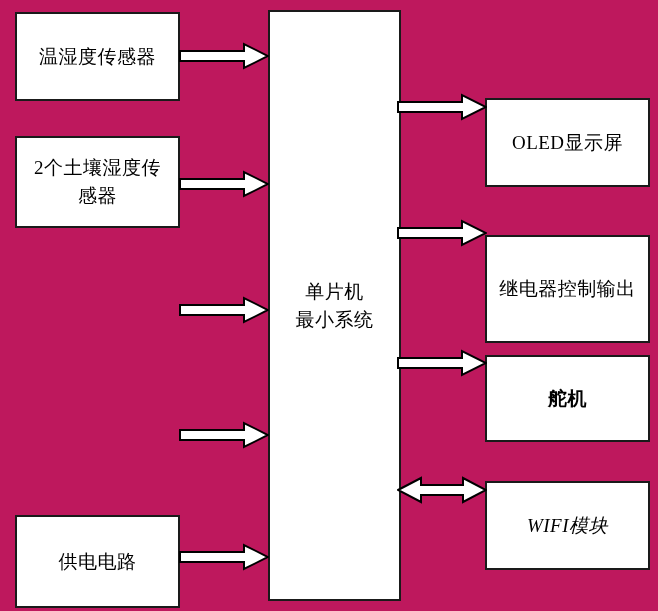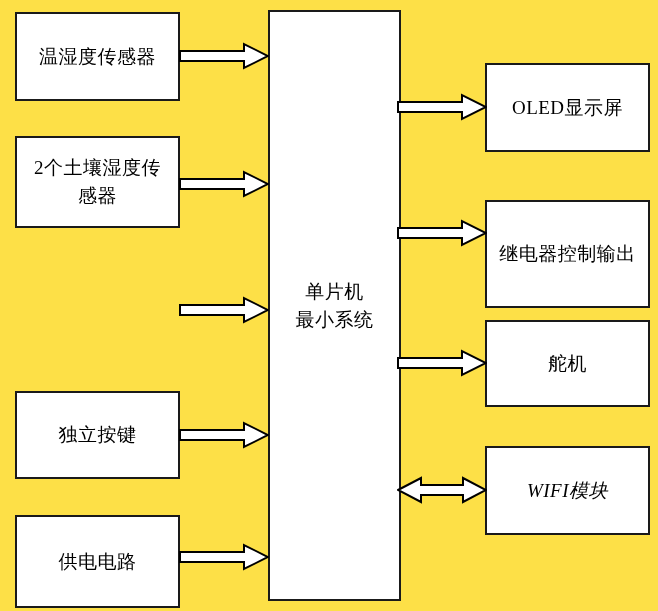--- a/index.html
+++ b/index.html
@@ -5,21 +5,21 @@
   html, body {
     margin: 0;
     padding: 0;
     background: #ffffff;
     font-family: "Liberation Serif", "DejaVu Serif", serif;
   }
   .canvas {
     position: relative;
     width: 658px;
     height: 611px;
-    background: #fde047;
+    background: #be185d;
     overflow: hidden;
   }
   .node {
     position: absolute;
     box-sizing: border-box;
     border: 2px solid #1a1a1a;
     background: #ffffff;
     display: flex;
     align-items: center;
     justify-content: center;
@@ -35,24 +35,24 @@
   
   .n-left { left: 15px; width: 165px; }
   .n1 { top: 12px;  height: 89px; }
   .n2 { top: 136px; height: 92px; }
   .n3 { top: 266px; height: 88px; }
   .n4 { top: 391px; height: 88px; }
   .n5 { top: 515px; height: 93px; text-align: center; }
   
   .n-center { left: 268px; top: 10px; width: 133px; height: 591px; }
   
-  .n-right { left: 485px; width: 165px; }
+  .n-right { left: 485px; width: 165px; margin-top: 35px; }
   .r1 { top: 63px;  height: 89px; }
   .r2 { top: 200px; height: 108px; }
-  .r3 { top: 320px; height: 87px; }
+  .r3 { top: 320px; height: 87px; font-weight: bold; }
   .r4 { top: 446px; height: 89px; font-style: italic; }
   .arrow {
     position: absolute;
     width: 90px;
     height: 30px;
   }
   .arrow polygon {
     fill: #ffffff;
     stroke: #000000;
     stroke-width: 2;
@@ -76,23 +76,20 @@
 <body>
 
 <div class="canvas">
 
   <div class="node n-left n1">
     <span class="label">温湿度传感器</span>
   </div>
   <div class="node n-left n2">
     <span class="label">2个土壤湿度传
 感器</span>
-  </div>
-  <div class="node n-left n4">
-    <span class="label">独立按键</span>
   </div>
   <div class="node n-left n5">
     <span class="label">供电电路</span>
   </div>
 
   <div class="node n-center">
     <span class="label">单片机
 最小系统</span>
   </div>
 

